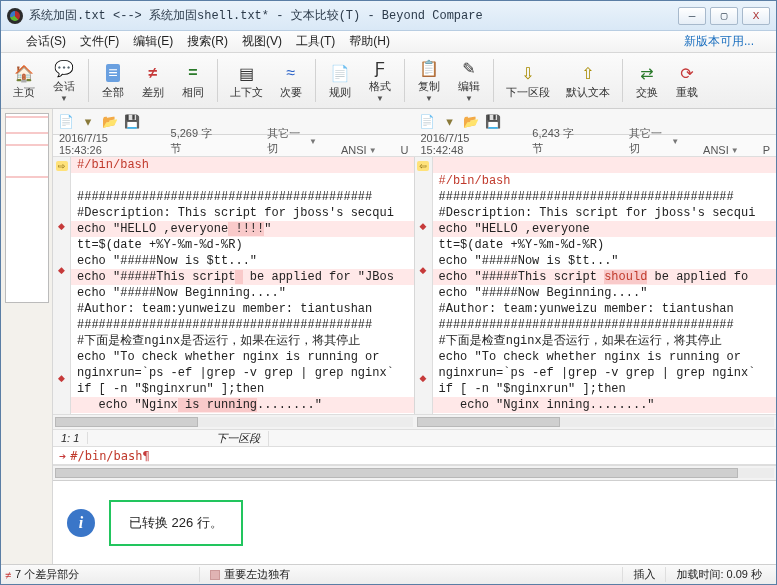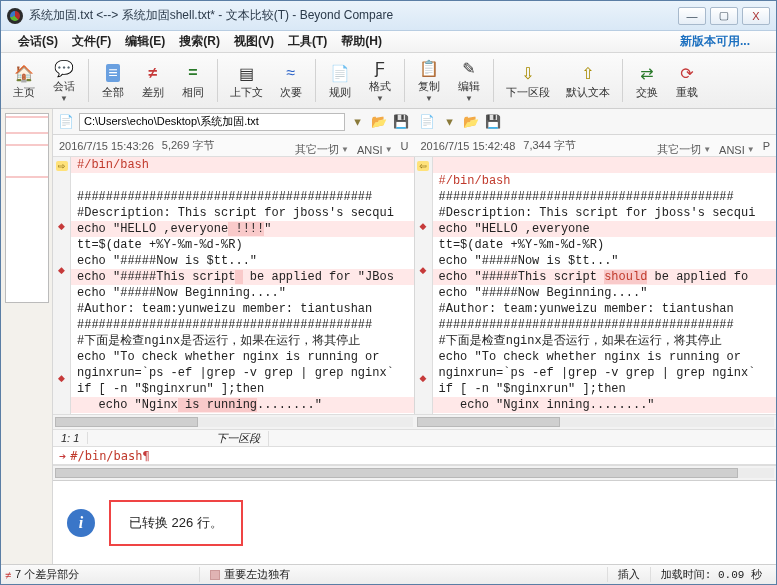--- a/index.html
+++ b/index.html
@@ -1,45 +1,45 @@
 <!DOCTYPE html>
 <html><head>
 <meta charset="utf-8">
 <style>
   * { box-sizing: border-box; }
   html, body { margin:0; padding:0; }
   body { width:777px; height:585px; font-family:"Microsoft YaHei","Segoe UI",Tahoma,sans-serif; font-size:12px; color:#222; background:#e8e8e8; overflow:hidden; position:relative; }
   .win { border:1px solid #5a7ea5; background:#f0f0f0; height:100%; display:flex; flex-direction:column; }
-  .titlebar { height:30px; background:linear-gradient(#eaf3fb,#d9e8f6); border-bottom:1px solid #b8cde2; display:flex; align-items:center; padding:0 6px; color:#2b3a4a; }
+  .titlebar { height:30px; background:linear-gradient(#eaf3fb,#d9e8f6); border-bottom:1px solid #b8cde2; display:flex; align-items:center; padding:0 6px; color:#2b3a4a;font-family:Liberation Mono, monospace; }
   .titlebar .app-icon { width:16px; height:16px; border-radius:50%; background:#2b2b2b; margin-right:6px; position:relative; }
   .titlebar .app-icon::after { content:""; position:absolute; inset:3px; background:conic-gradient(#b52c2c 0 40%, #5fb533 40% 70%, #3977c7 70% 100%); border-radius:50%; }
   .titlebar .title-text { flex:0 0 auto; }
   .titlebar .spacer { flex:1; }
   .winbtn { width:28px; height:18px; margin-left:4px; border:1px solid #a7b9cc; background:linear-gradient(#fff,#e6eef7); border-radius:2px; display:flex; align-items:center; justify-content:center; font-size:11px; color:#3a4a5a; }
   .winbtn.close { color:#a33; }
-  .menubar { height:22px; background:linear-gradient(#fdfdfd,#f3f3f3); border-bottom:1px solid #d7d7d7; display:flex; align-items:center; padding:0 10px;font-weight:bold; }
+  .menubar { height:22px; background:linear-gradient(#fdfdfd,#f3f3f3); border-bottom:1px solid #d7d7d7; display:flex; align-items:center; padding:0 18px; }
   .menubar .mi { padding:0 7px; height:100%; display:flex; align-items:center; }
-  .menubar .update { margin-left:auto; color:#1b6fbf; margin-right:16px; }
+  .menubar .update { margin-left:auto; color:#1b6fbf; margin-right:4px; }
   .toolbar { height:56px; background:linear-gradient(#fbfbfb,#eee); border-bottom:1px solid #cfcfcf; display:flex; align-items:stretch; padding:2px 4px; gap:2px; }
   .tbtn { display:flex; flex-direction:column; align-items:center; justify-content:center; padding:2px 6px; min-width:34px; border:1px solid transparent; border-radius:3px; font-size:11px; color:#333; }
   .tbtn .ic { width:24px; height:24px; display:flex; align-items:center; justify-content:center; font-size:16px; }
   .tbsep { width:0; border-left:1px solid #d2d2d2; margin:4px 3px; }
   .tbtn small { font-size:8px; color:#555; }
   .chip { display:inline-block; padding:0 2px; font-weight:bold; border-radius:2px; }
   .body { flex:1; display:flex; min-height:0; }
   .gutter-left { width:52px; background:#f3f1ec; border-right:1px solid #d7d7d7; padding:4px; }
   .mini { width:44px; height:190px; border:1px solid #bbb; background:#fff; position:relative; overflow:hidden; }
   .mini-bar { position:absolute; left:0; right:0; height:2px; background:#f7c9c9; }
   .panes { flex:1; display:flex; flex-direction:column; min-width:0; }
   .pathrow, .statrow { display:flex; }
   .half { width:50%; min-width:0; }
   .pathbar { height:26px; background:#f7f7f7; border-bottom:1px solid #d7d7d7; display:flex; align-items:center; padding:0 4px; gap:4px; }
   .pathbar input { flex:1; height:18px; border:1px solid #bcbcbc; padding:0 4px; font-size:11px; background:#fff; min-width:0; }
   .pathbar .picon { width:18px; height:18px; display:flex; align-items:center; justify-content:center; font-size:13px; color:#8a7a3a; }
-  .sm-row { height:22px; border-bottom:1px solid #dedede; background:#fafafa; display:flex; align-items:center; padding:0 6px; gap:8px; font-size:11px; color:#555; }
+  .sm-row { height:22px; border-bottom:1px solid #dedede; background:#fafafa; display:flex; align-items:flex-end; padding:0 6px; gap:24px; font-size:11px; color:#555; }
   .sm-row .grow { flex:1; }
   .sm-row .dd { display:flex; align-items:center; gap:2px;margin-top:8px; }
   .sm-row .dd .car { font-size:8px; color:#777; }
   .editor-row { flex:1; display:flex; min-height:0; }
   .pane { width:50%; min-width:0; display:flex; border-right:1px solid #d7d7d7; }
   .pane:last-child { border-right:none; }
   .vstrip { width:18px; background:#f3f3f3; border-right:1px solid #ddd; padding-top:4px; display:flex; flex-direction:column; align-items:center; gap:2px; }
   .mark { width:12px; height:10px; border-radius:2px; font-size:9px; display:flex; align-items:center; justify-content:center; }
   .mark.y { background:#ffe27a; color:#7a5d00; }
   .mark.r { color:#c63a3a; }
@@ -51,24 +51,24 @@
   .hsb { height:15px; border-top:1px solid #ddd; background:#f3f3f3; display:flex; }
   .hsb .track { flex:1; background:#ececec; position:relative; margin:2px; }
   .hsb .thumb { position:absolute; top:0; bottom:0; left:0; width:40%; background:#cfcfcf; border:1px solid #b8b8b8; }
   .posbar { height:18px; background:#f7f7f7; border-top:1px solid #dedede; border-bottom:1px solid #dedede; display:flex; align-items:center; font-size:11px; }
   .posbar .cell { padding:0 8px; border-right:1px solid #dedede;font-style:italic; }
   .selline { height:18px; background:#fff; border-bottom:1px solid #dedede; display:flex; align-items:center; padding:0 6px; font-family:Consolas,monospace; font-size:12px; }
   .selline .arrow { color:#c63a3a; margin-right:4px; }
   .selline .pilcrow { color:#c63a3a; }
   .log { flex:0 0 84px; background:#fff; border-top:1px solid #cfcfcf; display:flex; align-items:center; padding:8px 14px; gap:14px; }
   .log .info-ic { width:28px; height:28px; border-radius:50%; background:#3a76c8; color:#fff; font-weight:bold; font-family:Georgia,serif; font-style:italic; display:flex; align-items:center; justify-content:center; font-size:16px; }
-  .log .msgbox { border:2px solid #ef4444; padding:12px 18px; font-size:13px; }
+  .log .msgbox { border:2px solid #22c55e; padding:12px 18px; font-size:13px; }
   .statusbar { height:20px; background:linear-gradient(#fafafa,#ededed); border-top:1px solid #cfcfcf; display:flex; align-items:center; font-size:11px; padding:0 4px; }
   .statusbar .ne { color:#c63a3a; margin-right:4px; }
-  .statusbar .seg { padding:0 10px; border-left:1px solid #dedede;font-family:Liberation Mono, monospace; }
+  .statusbar .seg { padding:0 10px; border-left:1px solid #dedede; }
   .statusbar .sq { width:10px; height:10px; background:#e0b3b3; border:1px solid #c99; margin-right:4px; }
 </style>
 </head>
 <body>
 
 <div class="win">
   <div class="titlebar">
     <span class="app-icon"></span>
     <span class="title-text">系统加固.txt &lt;--&gt; 系统加固shell.txt* - 文本比较(T) - Beyond Compare</span>
     <span class="spacer"></span>
@@ -176,21 +176,20 @@
         <div class="mini-bar" style="top:18px"></div>
         <div class="mini-bar" style="top:30px"></div>
         <div class="mini-bar" style="top:62px"></div>
       </div>
     </div>
 
     <div class="panes">
       <div class="pathrow">
         <div class="half pathbar">
           <span class="picon">📄</span>
-          <input value="C:\Users\echo\Desktop\系统加固.txt" style="">
           <span class="picon">▾</span>
           <span class="picon">📂</span>
           <span class="picon">💾</span>
         </div>
         <div class="half pathbar">
           <span class="picon">📄</span>
           <span class="picon">▾</span>
           <span class="picon">📂</span>
           <span class="picon">💾</span>
         </div>
@@ -206,21 +205,21 @@
               <span class="car">▼</span>
             </span>
           <span class="dd">
               <span>ANSI</span>
               <span class="car">▼</span>
             </span>
           <span>U</span>
         </div>
         <div class="half sm-row">
           <span>2016/7/15 15:42:48</span>
-          <span>7,344 字节</span>
+          <span>6,243 字节</span>
           <span class="grow"></span>
           <span class="dd">
               <span>其它一切</span>
               <span class="car">▼</span>
             </span>
           <span class="dd">
               <span>ANSI</span>
               <span class="car">▼</span>
             </span>
           <span>P</span>

